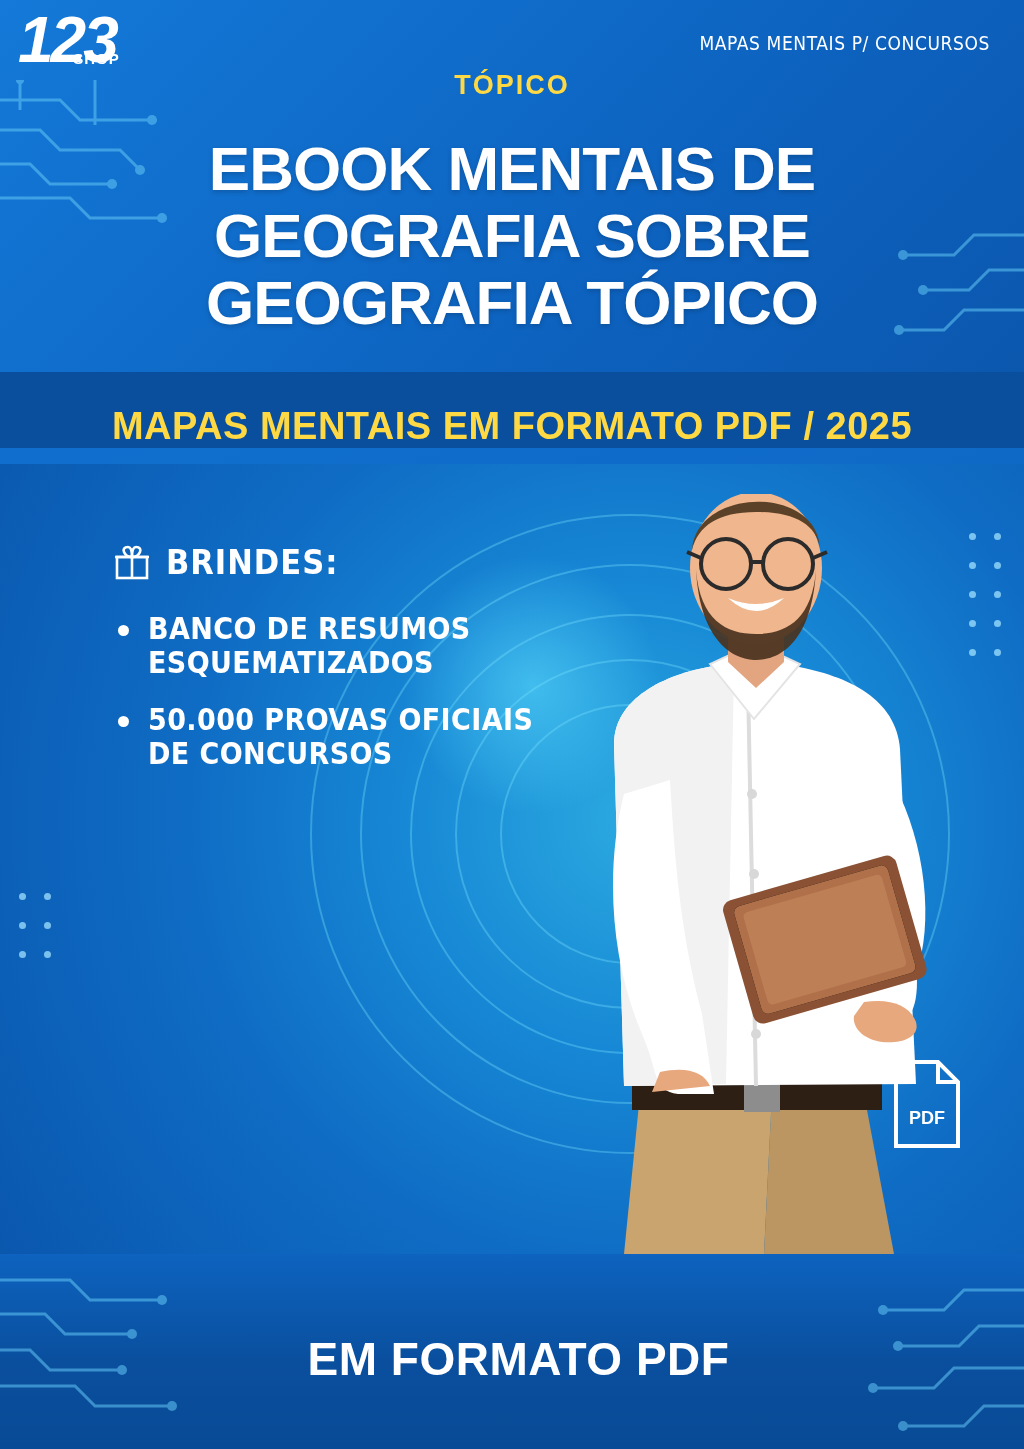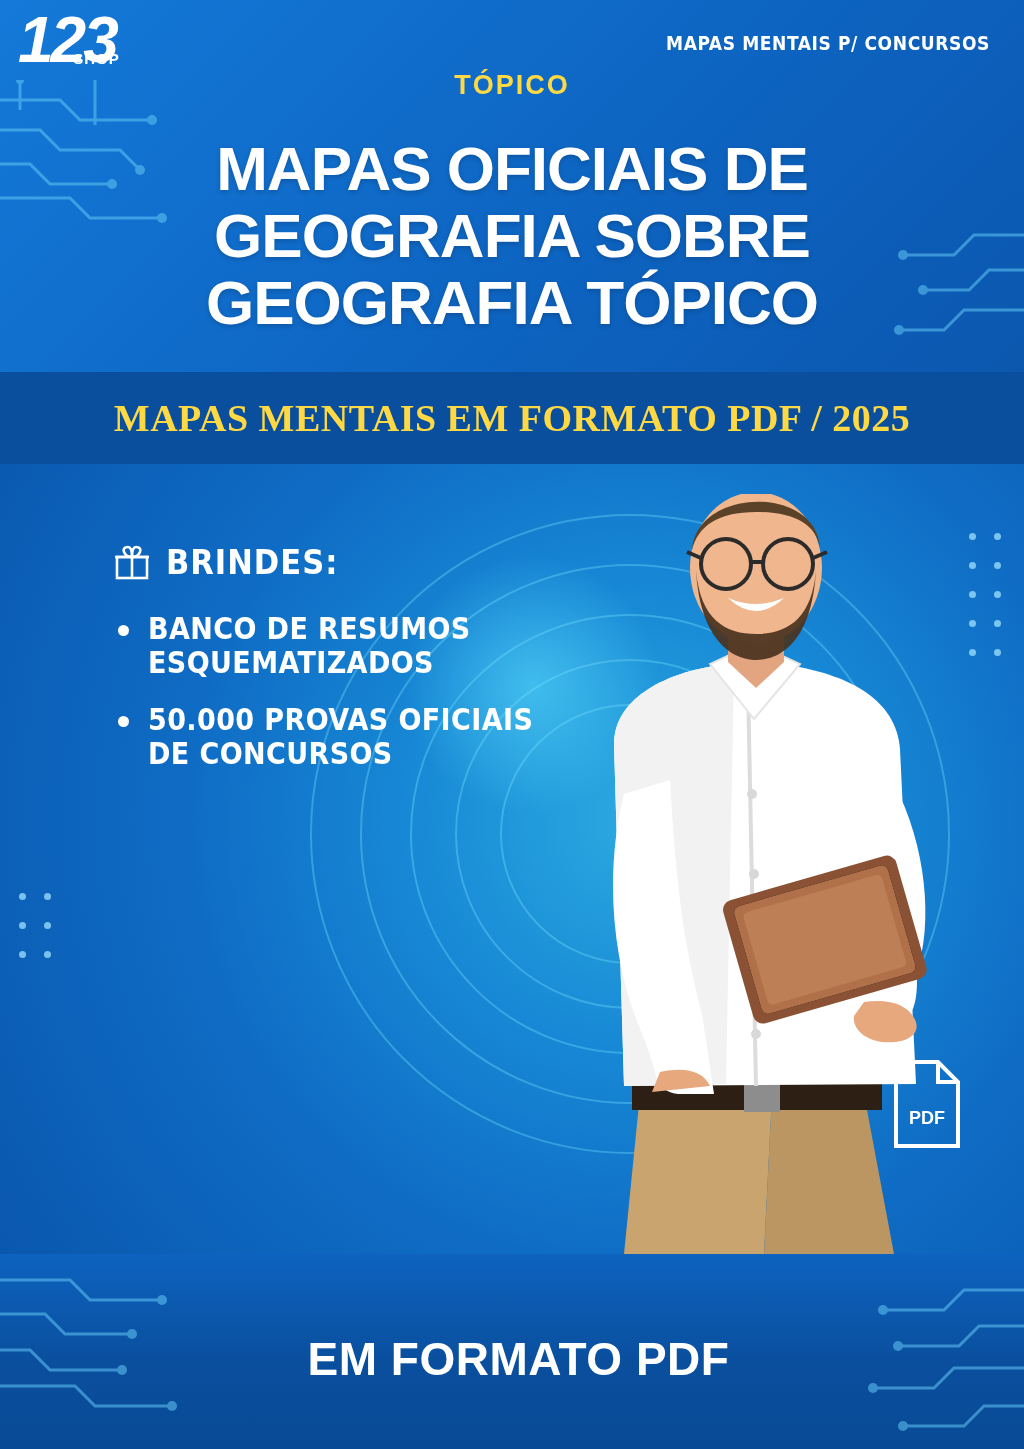--- a/index.html
+++ b/index.html
@@ -27,43 +27,43 @@
     font-size:64px; letter-spacing:-3px;
     line-height:1;
   }
   .logo .shop {
     position:absolute; right:-4px; bottom:6px;
     font-size:15px; font-style:normal; letter-spacing:1px;
     font-weight:bold;
   }
   .brand-tag {
     position:absolute; top:32px; right:34px;
-    color:#ffffff; font-size:19px; font-weight:bold;
+    color:#ffffff; font-size:19px; font-weight:normal;
     letter-spacing:.6px;
     font-family:"DejaVu Sans Condensed","Liberation Sans",sans-serif;
   }
   .topico {
     position:absolute; top:70px; left:0; width:100%;
     text-align:center; color:#ffd944;
     font-size:27px; font-weight:bold; letter-spacing:2px;
   }
   .title {
     position:absolute; top:136px; left:0; width:100%;
     text-align:center; color:#ffffff;
     font-size:62px; font-weight:bold; line-height:1.08;
     letter-spacing:-1px;
     text-shadow:0 2px 5px rgba(0,0,0,.18);
     padding:0 40px;
   }
 
   
   .subband {
-    position:absolute; top:372px; left:0; width:100%; height:92px;
+    position:absolute; top:372px; left:0; width:100%; height:76px;
     background:#0a4f9e;
-    display:flex; align-items:center; justify-content:center;font-family:Liberation Serif, serif;
+    display:flex; align-items:flex-end; justify-content:center;
   }
   .subband .sub {
     color:#ffd944; font-size:38px; font-weight:bold; letter-spacing:.5px;
   }
 
   
   .main {
     position:absolute; top:464px; left:0; width:100%; height:790px;
     background:radial-gradient(circle at 62% 45%, #2ba9e0 0%, #1788d5 30%, #0f6cc4 58%, #0a57ae 100%);
     overflow:hidden;
@@ -173,21 +173,21 @@
     <div class="logo">
       <span>123</span>
       <span class="shop">SHOP</span>
     </div>
 
     <div class="brand-tag">MAPAS MENTAIS P/ CONCURSOS</div>
 
     <div class="topico">TÓPICO</div>
 
     <div class="title">
-      <div>MAPAS OFICIAIS DE</div>
+      <div>EBOOK MENTAIS DE</div>
       <div>GEOGRAFIA SOBRE</div>
       <div>GEOGRAFIA TÓPICO</div>
     </div>
   </div>
 
   <div class="subband">
     <div class="sub">MAPAS MENTAIS EM FORMATO PDF / 2025</div>
   </div>
 
   <div class="main">

